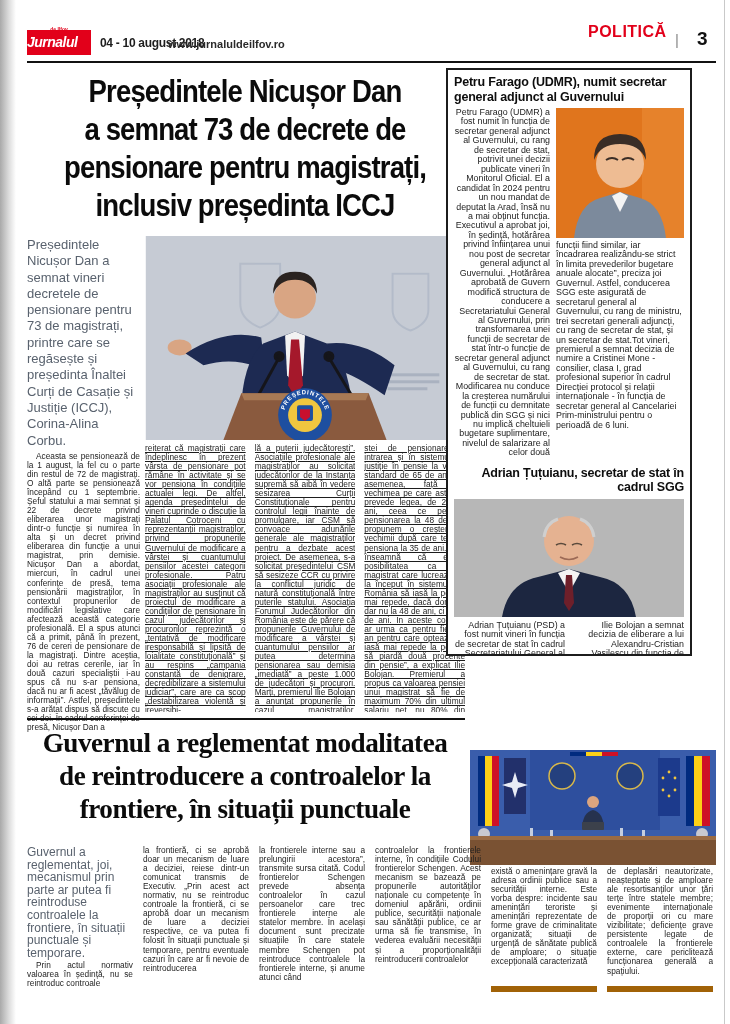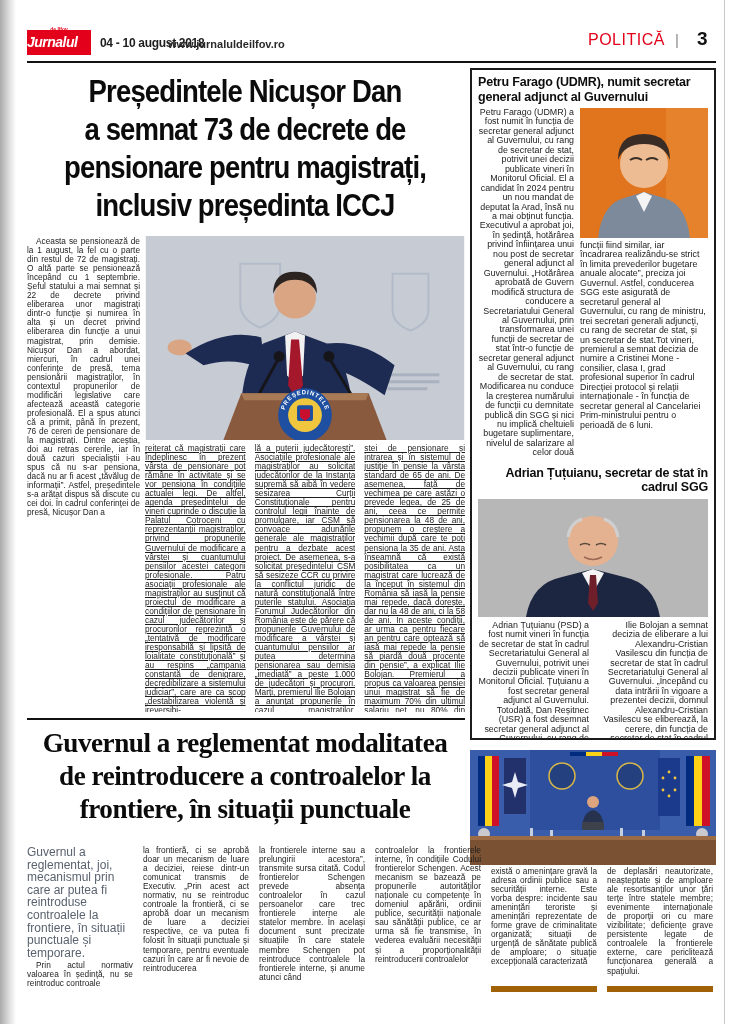--- a/index.html
+++ b/index.html
@@ -10,21 +10,21 @@
   .right-edge{position:absolute;right:5px;top:0;bottom:0;width:1px;background:#c9c9c9;}
 
   
   .hdr-logo{position:absolute;left:27px;top:30px;width:64px;height:25px;background:#e2001a;
         color:#fff;font-weight:bold;text-align:left;line-height:25px;font-size:14px;
         letter-spacing:-0.5px;font-style:italic;}
   .hdr-logo-top{position:absolute;left:27px;top:26px;width:64px;text-align:center;font-size:5px;
         color:#e2001a;font-weight:bold;}
   .hdr-date{position:absolute;left:100px;top:36px;font-size:12px;font-weight:bold;letter-spacing:-0.3px;}
   .hdr-url{position:absolute;left:168px;top:38px;font-size:11px;font-weight:bold;color:#2a2a2a;}
-  .hdr-section{position:absolute;left:588px;top:31px;font-size:16px;font-weight:normal;color:#e2001a;letter-spacing:0.5px;}
+  .hdr-section{position:absolute;left:588px;top:23px;font-size:16px;font-weight:bold;color:#e2001a;letter-spacing:0.5px;}
   .hdr-sep{position:absolute;left:675px;top:31px;font-size:15px;color:#8a8a8a;}
   .hdr-page{position:absolute;left:697px;top:28px;font-size:19px;font-weight:bold;color:#111;}
   .hdr-rule{position:absolute;left:27px;top:61px;width:689px;height:2px;background:#111;}
 
   
   .headline-main{position:absolute;left:13px;top:72px;width:464px;text-align:center;
         font-size:32px;line-height:38px;font-weight:800;color:#0b0b0b;letter-spacing:-1px;
         white-space:pre-line;transform:scaleX(0.86);transform-origin:50% 0;}
 
   
@@ -40,21 +40,21 @@
   
   .headline-bottom{position:absolute;left:13px;top:726px;width:464px;text-align:center;
         font-family:"Liberation Serif",serif;font-size:28px;line-height:33px;font-weight:bold;
         color:#0b0b0b;white-space:pre-line;transform:scaleX(0.97);transform-origin:50% 0;letter-spacing:-0.5px;}
   .bottom-cols{position:absolute;left:27px;top:846px;width:690px;display:flex;gap:10px;}
   .bottom-cols .bcol{width:106px;overflow:hidden;height:160px;}
   .bottom-cols .bcol.short{margin-top:21px;height:119px;border-bottom:6px solid #a16207;}
   .lead-sm{font-size:12px;line-height:12.6px;color:#59626e;margin:0 0 2px 0;}
 
   
-  .sidebar{position:absolute;left:470px;top:68px;width:246px;height:672px;border:2px solid #1c1c1c;
+  .sidebar{position:absolute;left:446px;top:68px;width:246px;height:588px;border:2px solid #1c1c1c;
         box-sizing:border-box;padding:5px 6px;overflow:hidden;background:#fff;}
   .sb-title{font-size:12.5px;line-height:14.5px;font-weight:bold;color:#0d0d0d;margin:0 0 4px 0;letter-spacing:-0.2px;}
   .sb-text{font-size:8.9px;line-height:9.45px;color:#222;margin:0;}
   .sb-art1{display:flex;gap:6px;}
   .sb-art1 .sb-colL{width:100px;text-align:right;}
   .sb-art1 .sb-colR{width:128px;}
   .sb-photo1{width:128px;height:130px;display:block;margin-bottom:3px;}
   .sb-art2{margin-top:8px;text-align:right;}
   .sb-photo2{width:230px;height:118px;display:block;margin:2px 0 4px 0;}
   .sb-2cols{display:flex;gap:8px;}
@@ -77,20 +77,21 @@
   <div class="hdr-sep">|</div>
   <div class="hdr-page">3</div>
   <div class="hdr-rule"></div>
 
   <div class="headline-main">Președintele Nicușor Dan
 a semnat 73 de decrete de
 pensionare pentru magistrați,
 inclusiv  președinta ICCJ</div>
 
   <div class="col-left">
+    <p class="lead">Președintele Nicușor Dan a semnat vineri decretele de pensionare pentru 73 de magistrați, printre care se regăsește și președinta Înaltei Curți de Casație și Justiție (ICCJ), Corina-Alina Corbu.</p>
     <p class="smallbody indent">Aceasta se pensionează de la 1 august, la fel cu o parte din restul de 72 de magistrați. O altă parte se pensionează începând cu 1 septembrie. Șeful statului a mai semnat și 22 de decrete privind eliberarea unor magistrați dintr-o funcție și numirea în alta și un decret privind eliberarea din funcție a unui magistrat, prin demisie. Nicușor Dan a abordat, miercuri, în cadrul unei conferințe de presă, tema pensionării magistraților, în contextul propunerilor de modificări legislative care afectează această categorie profesională. El a spus atunci că a primit, până în prezent, 76 de cereri de pensionare de la magistrați. Dintre aceștia, doi au retras cererile, iar în două cazuri specialiștii i-au spus că nu s-ar pensiona, dacă nu ar fi acest „tăvălug de informații”. Astfel, președintele s-a arătat dispus să discute cu cei doi. În cadrul conferinței de presă, Nicușor Dan a</p>
   </div>
 
   <svg class="photo-main" viewBox="0 0 320 205" aria-hidden="true">
     <rect width="320" height="205" fill="#c6cbd4"></rect>
     <g stroke="#b2bac8" stroke-width="2" fill="none" opacity="0.9">
       <path d="M95 28 h40 v40 q0 16 -20 24 q-20 -8 -20 -24 z"></path>
       <path d="M248 38 h36 v36 q0 14 -18 21 q-18 -7 -18 -21 z"></path>
     </g>
     <g fill="#aab2c0">
@@ -238,21 +239,21 @@
         <rect x="172" y="80" width="3" height="6"></rect>
     </g>
   </svg>
 
   <div class="headline-bottom">Guvernul a reglementat modalitatea
 de reintroducere a controalelor la
 frontiere, în situații punctuale</div>
 
   <div class="bottom-cols">
     <div class="bcol">
-      <p class="lead-sm">Guvernul a reglementat, joi, mecanismul prin care ar putea fi reintroduse controalele la frontiere, în situații punctuale și temporare.</p>
+      <p class="lead-sm">Guvernul a reglementat, joi, mecanismul prin parte ar putea fi reintroduse controalele la frontiere, în situații punctuale și temporare.</p>
       <p class="smallbody indent">Prin actul normativ valoarea în ședință, nu se reintroduc controale</p>
     </div>
     <div class="bcol">
       <p class="smallbody">la frontieră, ci se aprobă doar un mecanism de luare a deciziei, reiese dintr-un comunicat transmis de Executiv. „Prin acest act normativ, nu se reintroduc controale la frontieră, ci se aprobă doar un mecanism de luare a deciziei respective, ce va putea fi folosit în situații punctuale și temporare, pentru eventuale cazuri în care ar fi nevoie de reintroducerea</p>
     </div>
     <div class="bcol">
       <p class="smallbody">la frontierele interne sau a prelungirii acestora”, transmite sursa citată. Codul frontierelor Schengen prevede absența controalelor în cazul persoanelor care trec frontierele interne ale statelor membre. În același document sunt precizate situațiile în care statele membre Schengen pot reintroduce controalele la frontierele interne, și anume atunci când</p>
     </div>
     <div class="bcol">
       <p class="smallbody">controalelor la frontierele interne, în condițiile Codului frontierelor Schengen. Acest mecanism se bazează pe propunerile autorităților naționale cu competențe în domeniul apărării, ordinii publice, securității naționale sau sănătății publice, ce ar urma să fie transmise, în vederea evaluării necesității și a proporționalității reintroducerii controalelor</p>

